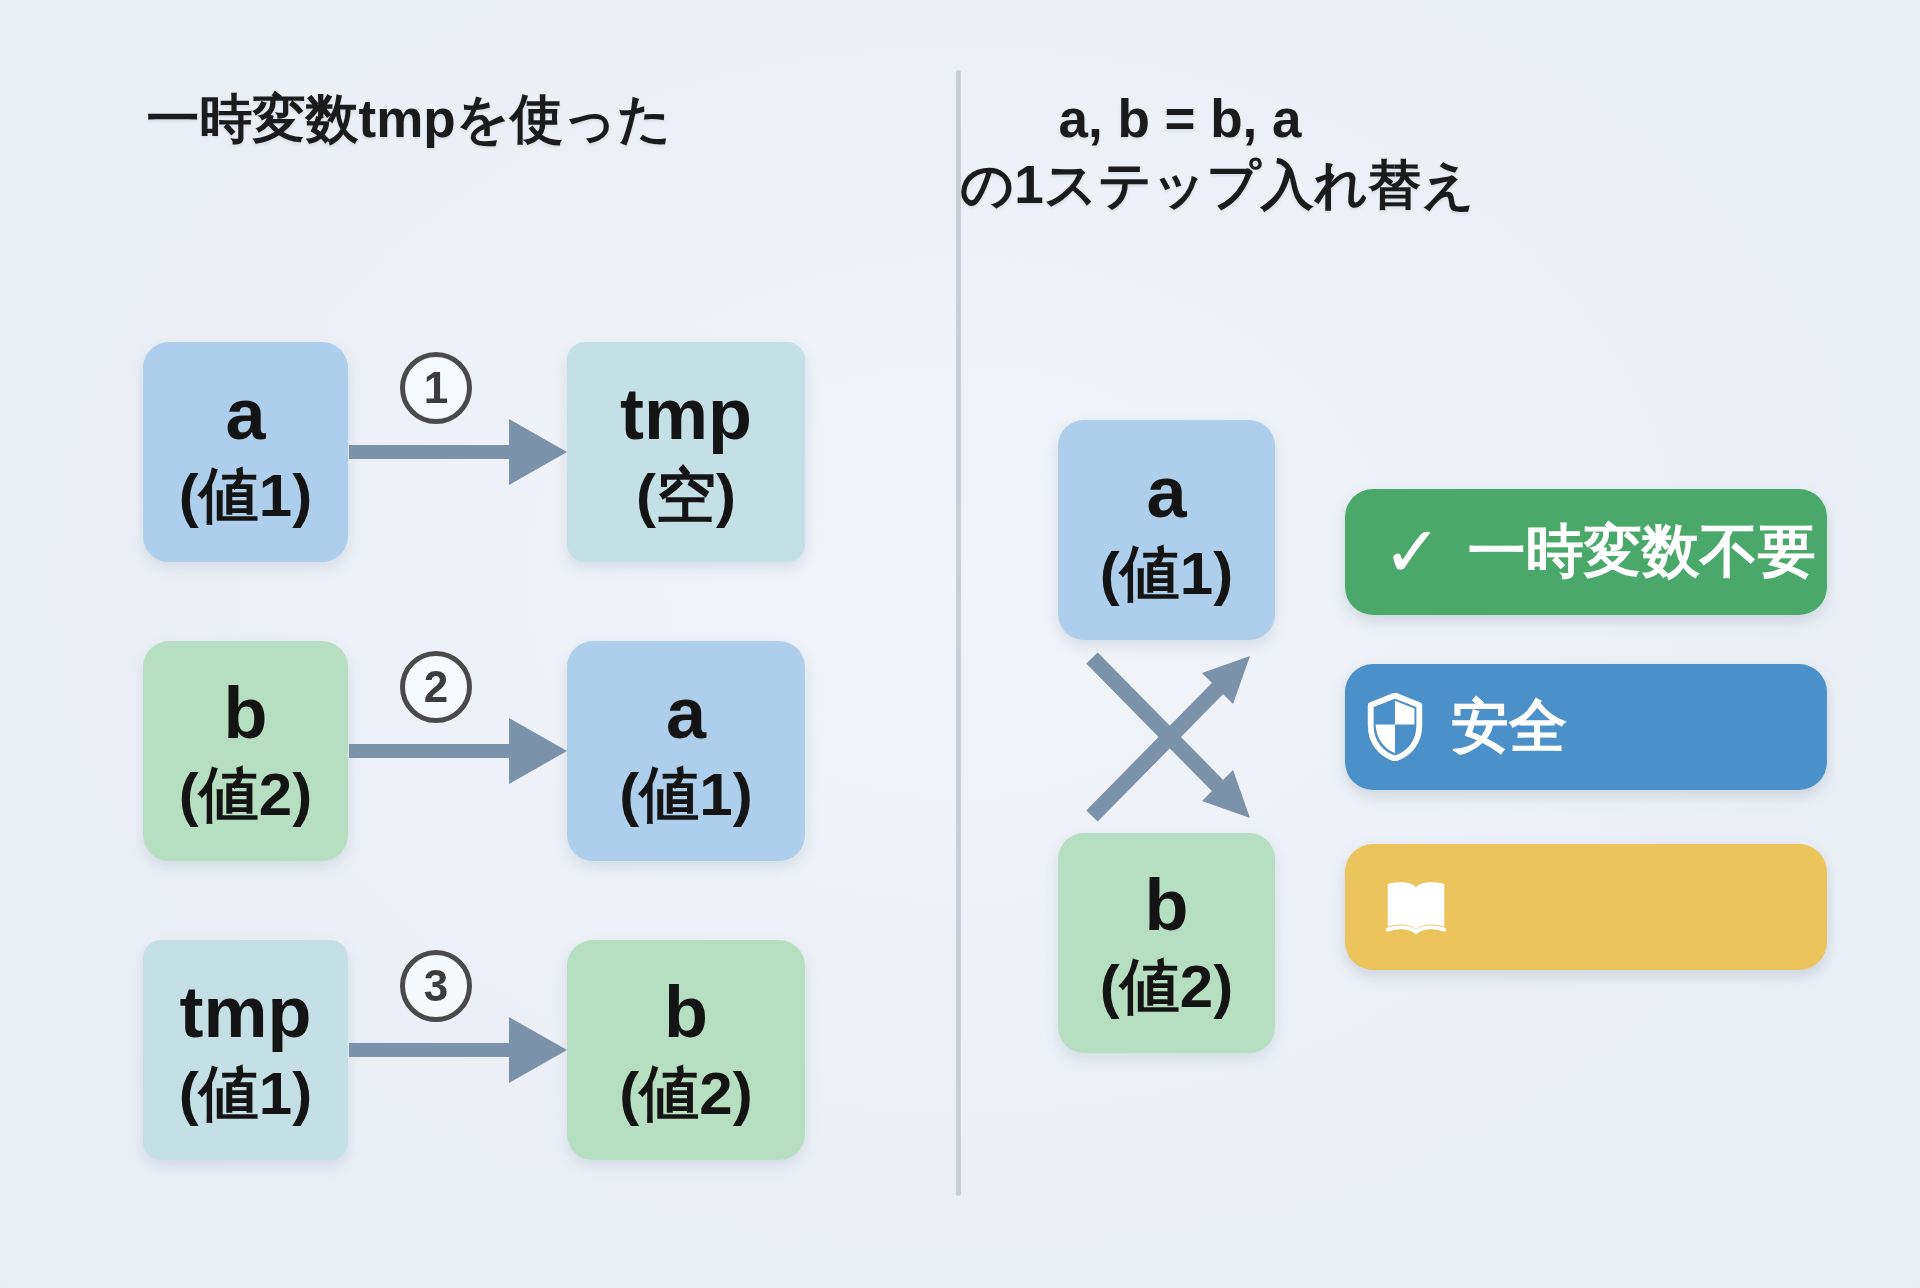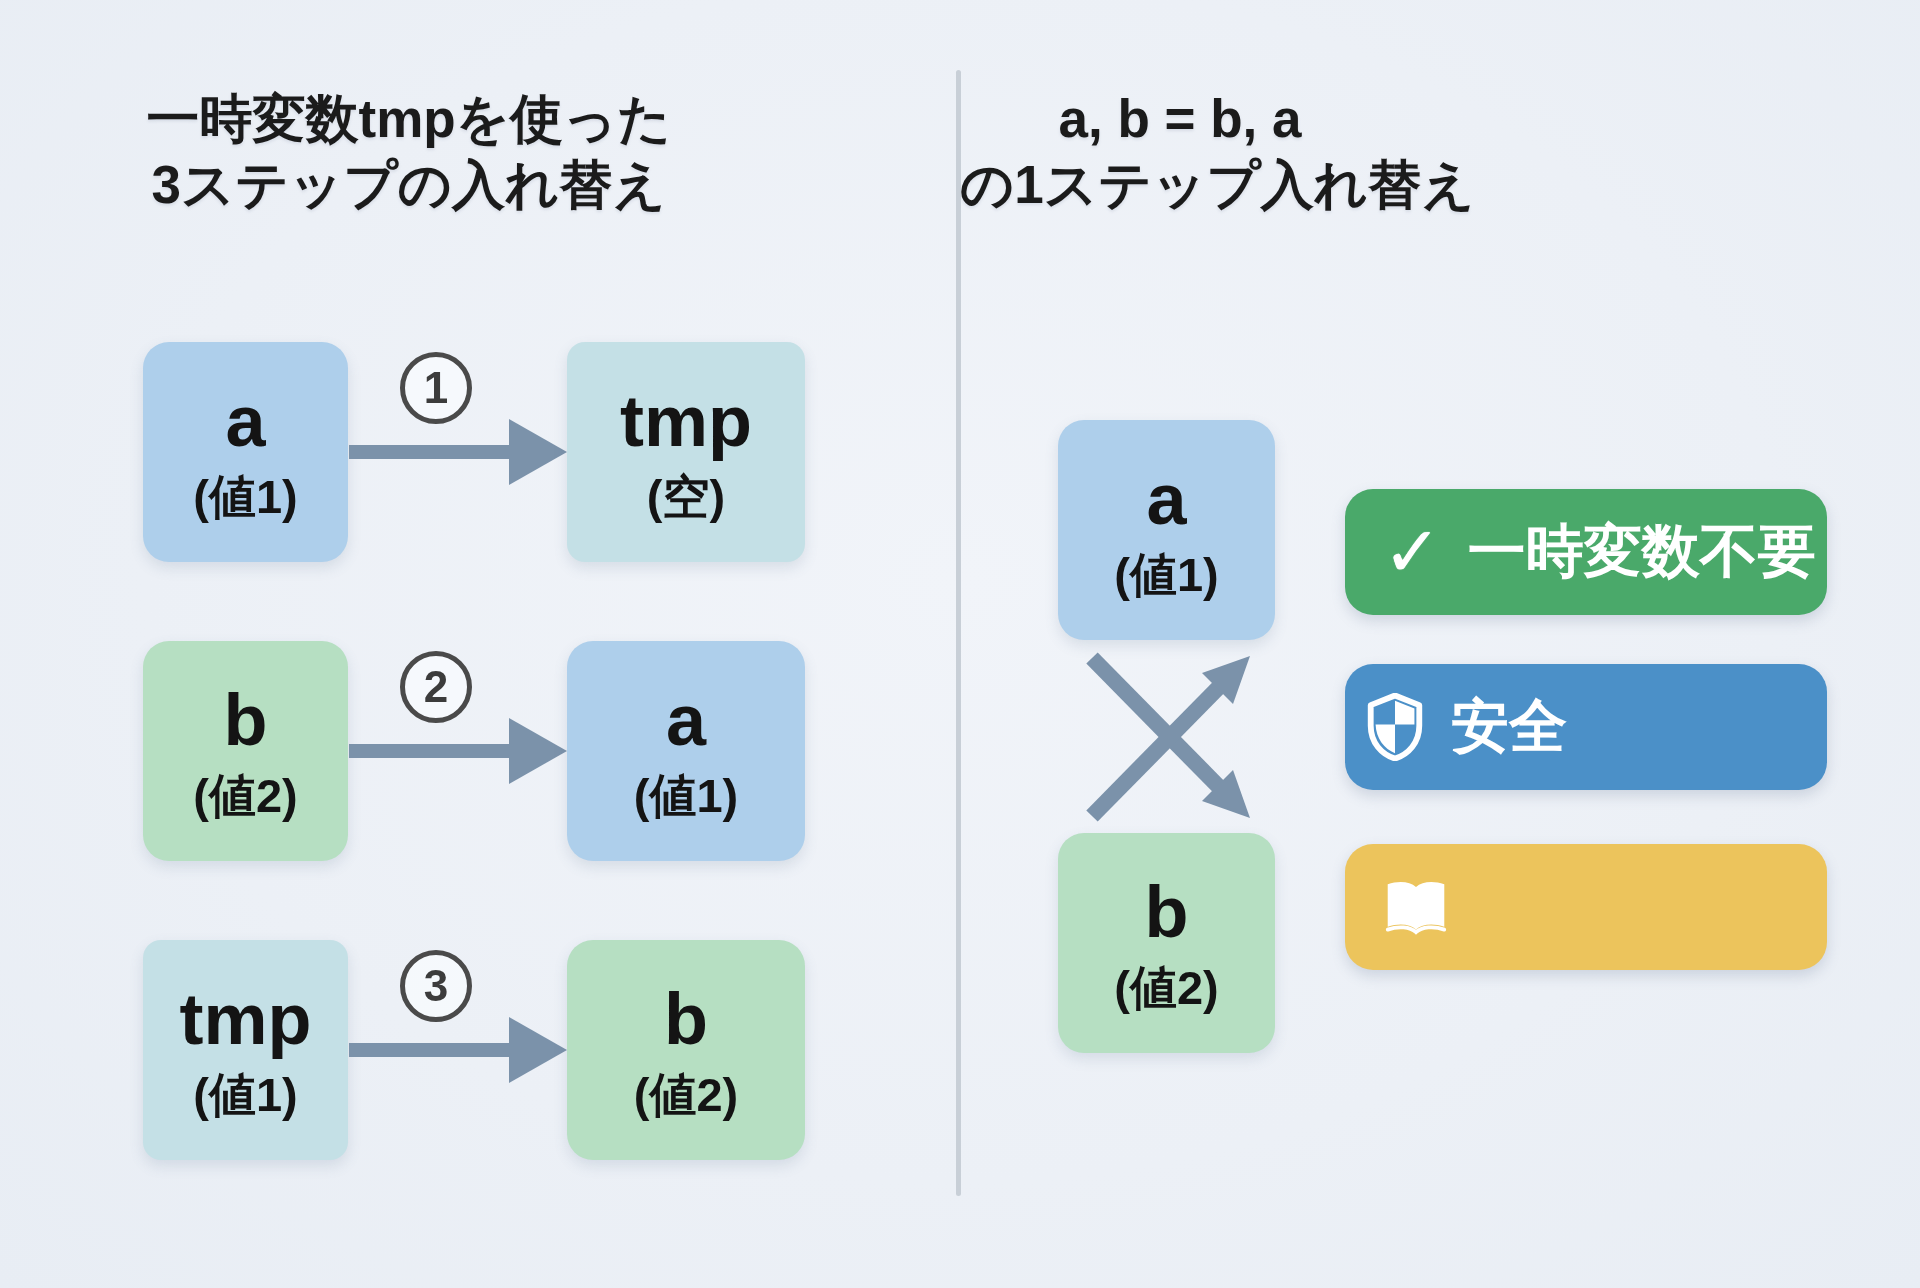--- a/index.html
+++ b/index.html
@@ -27,21 +27,21 @@
     background:#c8cfd7;border-radius:3px;
   }
 
   
   .vbox{
     position:absolute;border-radius:26px;
     display:flex;flex-direction:column;align-items:center;justify-content:center;
     box-shadow:0 6px 14px rgba(90,110,140,0.16);
   }
   .vbox .main{font-size:72px;font-weight:800;color:#141414;line-height:1;}
-  .vbox .sub{font-size:47px;font-weight:800;color:#141414;line-height:1;margin-top:16px;}
+  .vbox .sub{font-size:60px;font-weight:800;color:#141414;line-height:1;margin-top:16px;}
   .c-blue{background:#aecfeb;}
   .c-green{background:#b6dfc2;}
   .c-teal{background:#c4e0e6;border-radius:18px;}
 
   
   .step-row{position:absolute;left:143px;width:662px;height:220px;}
   .r1{top:342px;} .r2{top:641px;} .r3{top:940px;}
   .src-box{left:0;top:0;width:205px;height:220px;}
   .tgt-box{left:424px;top:0;width:238px;height:220px;}
   .h-arrow{position:absolute;left:206px;top:75px;}
@@ -71,21 +71,20 @@
     text-shadow:0 0 1px #ffffff;}
   .icon-svg{display:block;}
 </style>
 </head>
 <body>
 
 <div class="canvas">
 
   <div class="panel-title title-left">
     <div>一時変数tmpを使った</div>
-    <div>3ステップの入れ替え</div>
   </div>
 
   <div class="panel-title title-right">
     <div>a, b = b, a</div>
     <div>の1ステップ入れ替え</div>
   </div>
 
   <div class="divider"></div>
 
   <div class="step-row r1">

